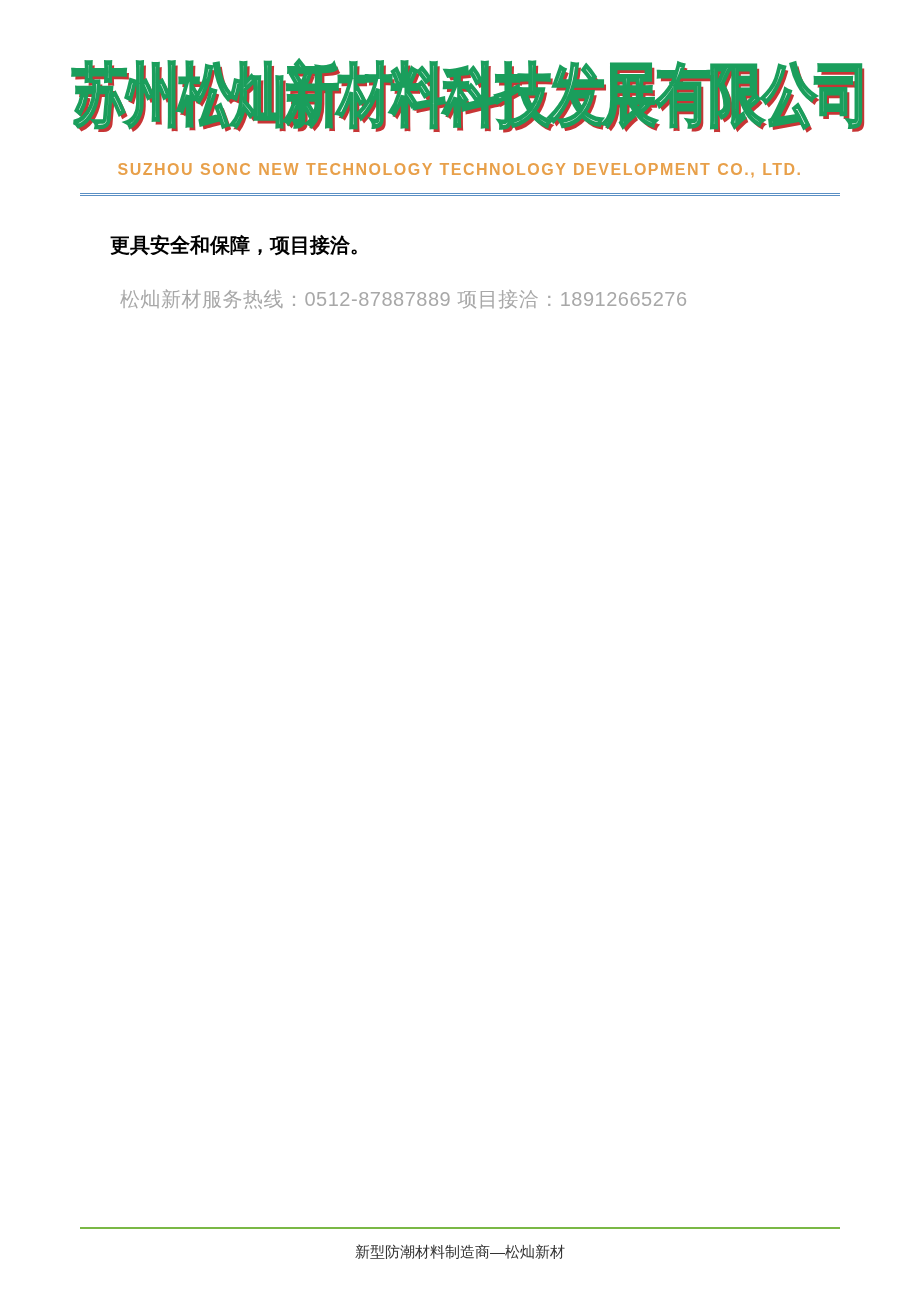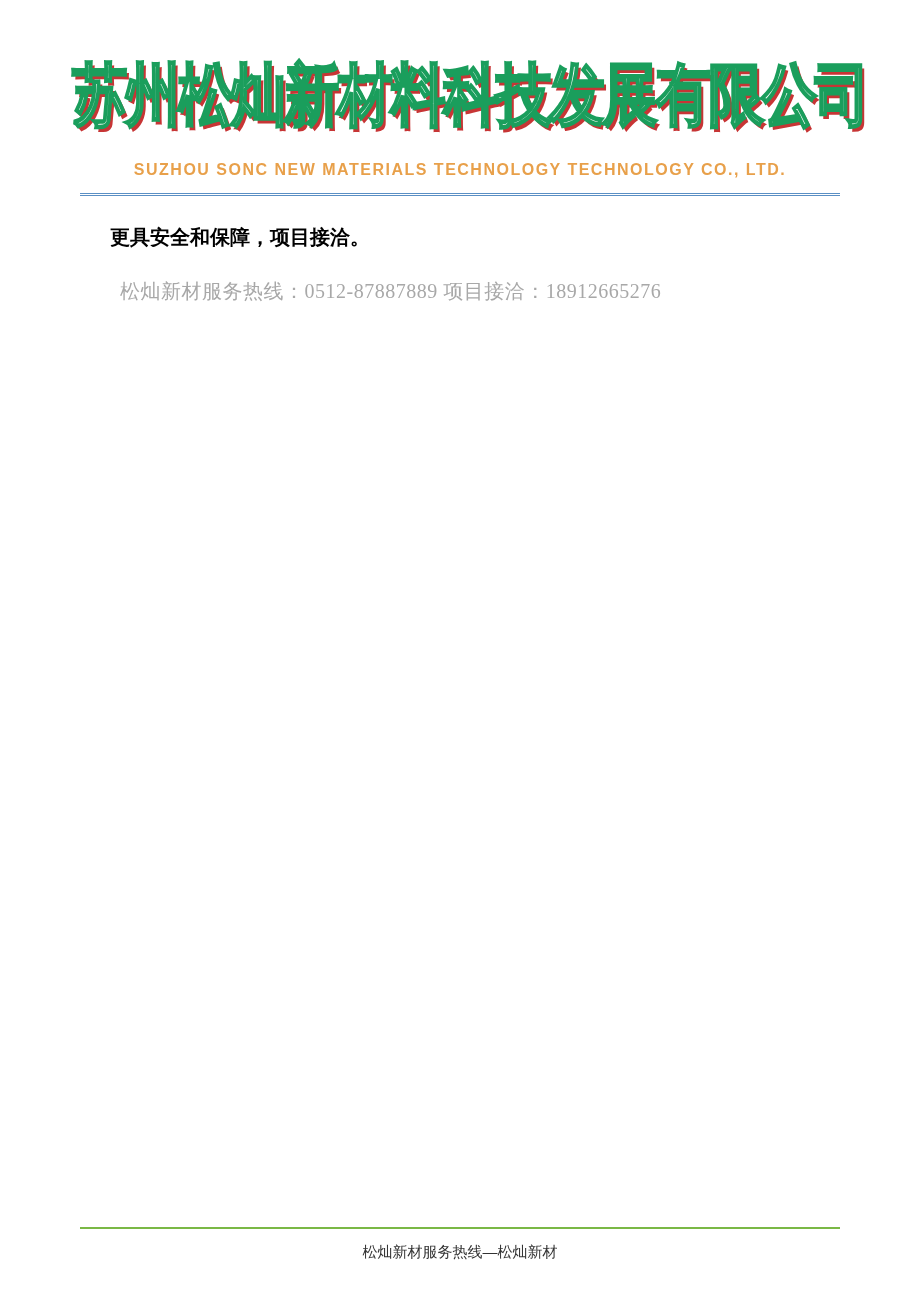--- a/index.html
+++ b/index.html
@@ -12,20 +12,21 @@
       height: 1302px;
       background: #ffffff;
       font-family: "SimSun", "Microsoft YaHei", sans-serif;
       position: relative;
     }
     .page {
       padding: 60px 80px 0 80px;
       height: 100%;
       display: flex;
       flex-direction: column;
+      gap: 8px;
     }
     .header {
       text-align: center;
     }
     .company-cn {
       font-size: 54px;
       font-weight: bold;
       letter-spacing: -2px;
       color: #ffffff;
       -webkit-text-stroke: 2px #1a9e5c;
@@ -59,21 +60,21 @@
       color: #000;
       font-weight: bold;
       margin-left: 30px;
       margin-bottom: 16px;
     }
     .line-grey {
       font-size: 20px;
       line-height: 1.9;
       color: #a8a8a8;
       margin-left: 40px;
-      font-family: Liberation Serif, serif;
+      font-family: Liberation Sans, sans-serif;
       letter-spacing: 0.5px;
     }
     .footer-area {
       position: absolute;
       bottom: 40px;
       left: 80px;
       right: 80px;
     }
     .divider-bottom {
       border: none;
@@ -85,26 +86,26 @@
       font-size: 15px;
       color: #333;
     }
   </style>
 </head>
 <body>
 
 <div class="page">
   <div class="header">
     <div class="company-cn">苏州松灿新材料科技发展有限公司</div>
-    <div class="company-en">SUZHOU SONC NEW MATERIALS TECHNOLOGY TECHNOLOGY CO., LTD.</div>
+    <div class="company-en">SUZHOU SONC NEW TECHNOLOGY TECHNOLOGY DEVELOPMENT CO., LTD.</div>
     <hr class="divider-top">
   </div>
 
   <div class="content">
     <p class="line-bold">更具安全和保障，项目接洽。</p>
     <p class="line-grey">松灿新材服务热线：0512-87887889 项目接洽：18912665276</p>
   </div>
 
   <div class="footer-area">
     <hr class="divider-bottom">
-    <div class="footer-text">松灿新材服务热线—松灿新材</div>
+    <div class="footer-text">新型防潮材料制造商—松灿新材</div>
   </div>
 </div>
 
 </body></html>

